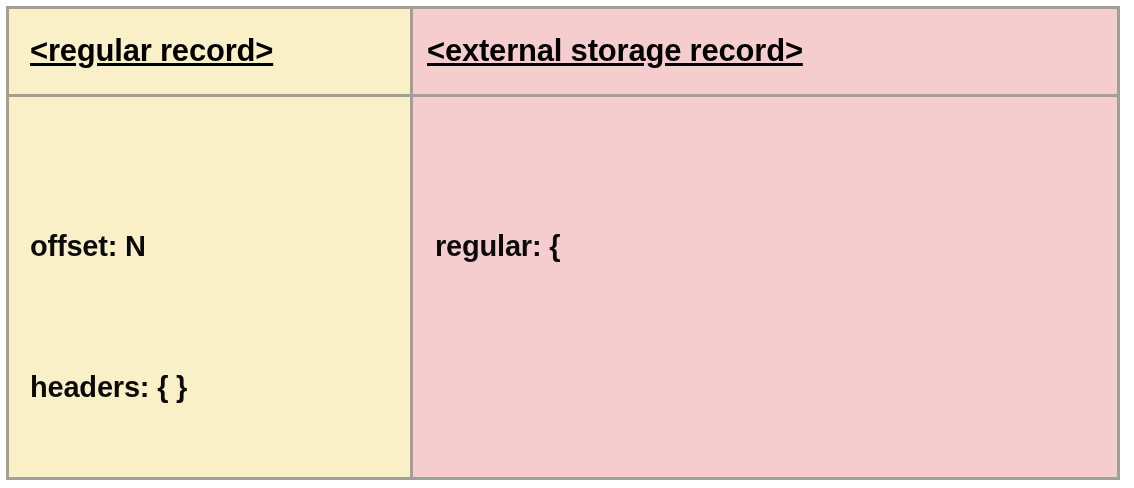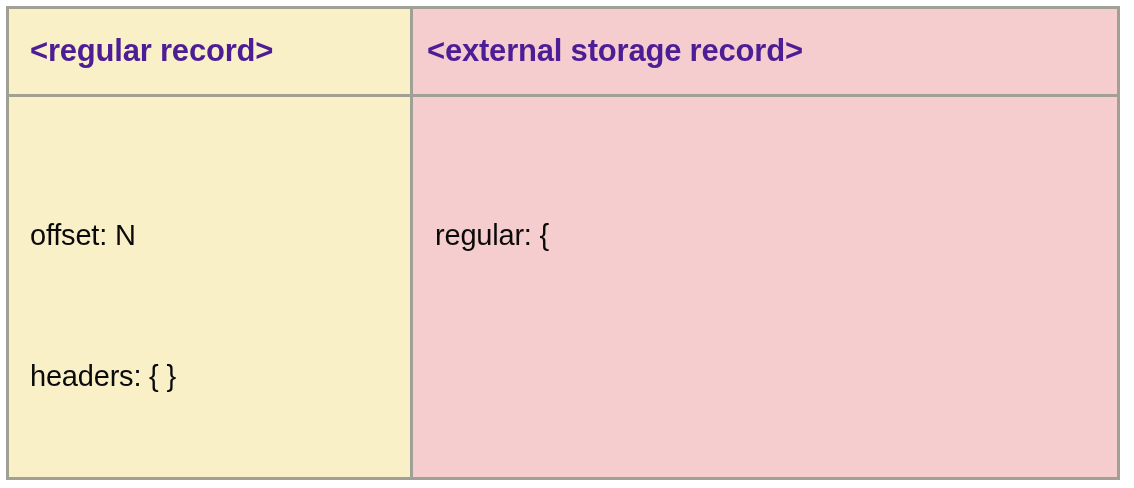--- a/index.html
+++ b/index.html
@@ -56,33 +56,35 @@
   }
 
   
   .head-left, .head-right {
     display: flex;
     align-items: center;
   }
   .header-title {
     font-size: 31px;
     font-weight: bold;
-    color: #4c1d95;
+    color: #000000;
     line-height: 1.05;
     letter-spacing: -0.2px;
     white-space: pre;
     padding-left: 21px;
+    text-decoration: underline;
   }
   .head-right .header-title {
     padding-left: 14px;
   }
 
   
   .body-left, .body-right {
-    padding: 21px 0 0 0;
+    padding: 32px 0 0 0;
+    font-weight: bold;
   }
   .code-block {
     font-size: 29px;
     line-height: 47px;
     color: #0a0a0a;
     white-space: pre;
     letter-spacing: -0.2px;
   }
   .body-left .code-block  { padding-left: 21px; }
   .body-right .code-block { padding-left: 22px; }

